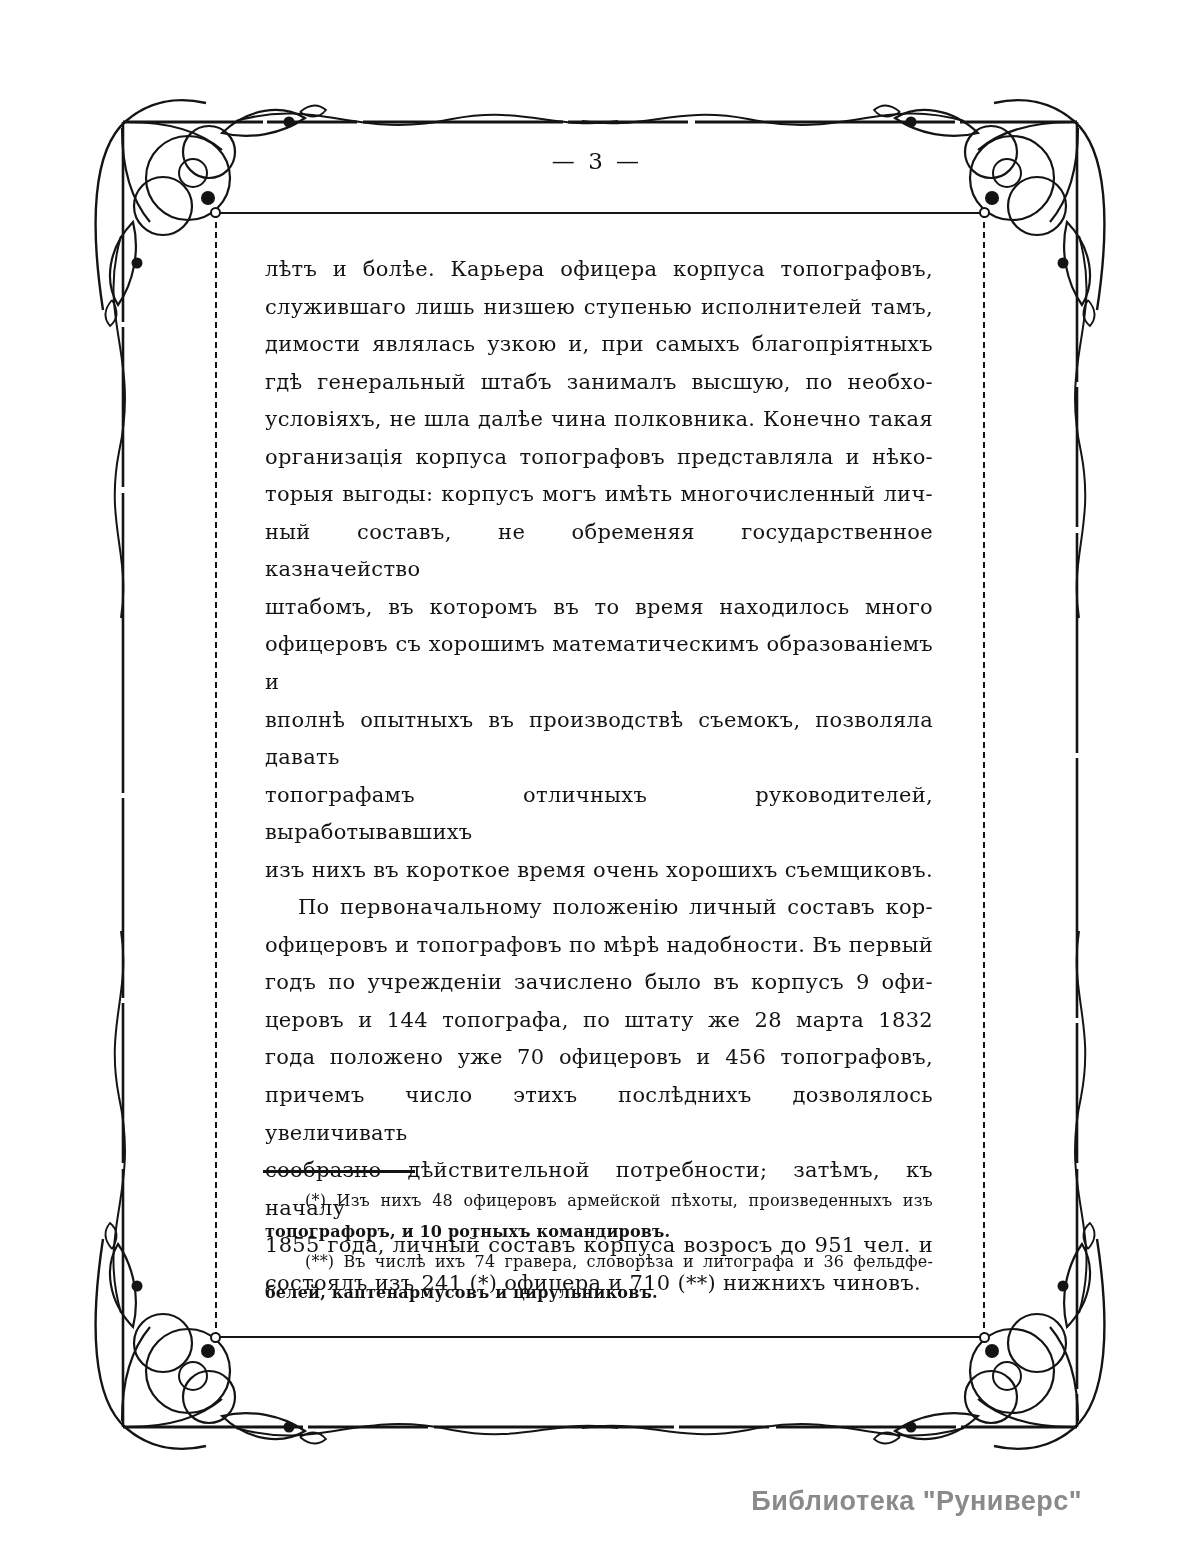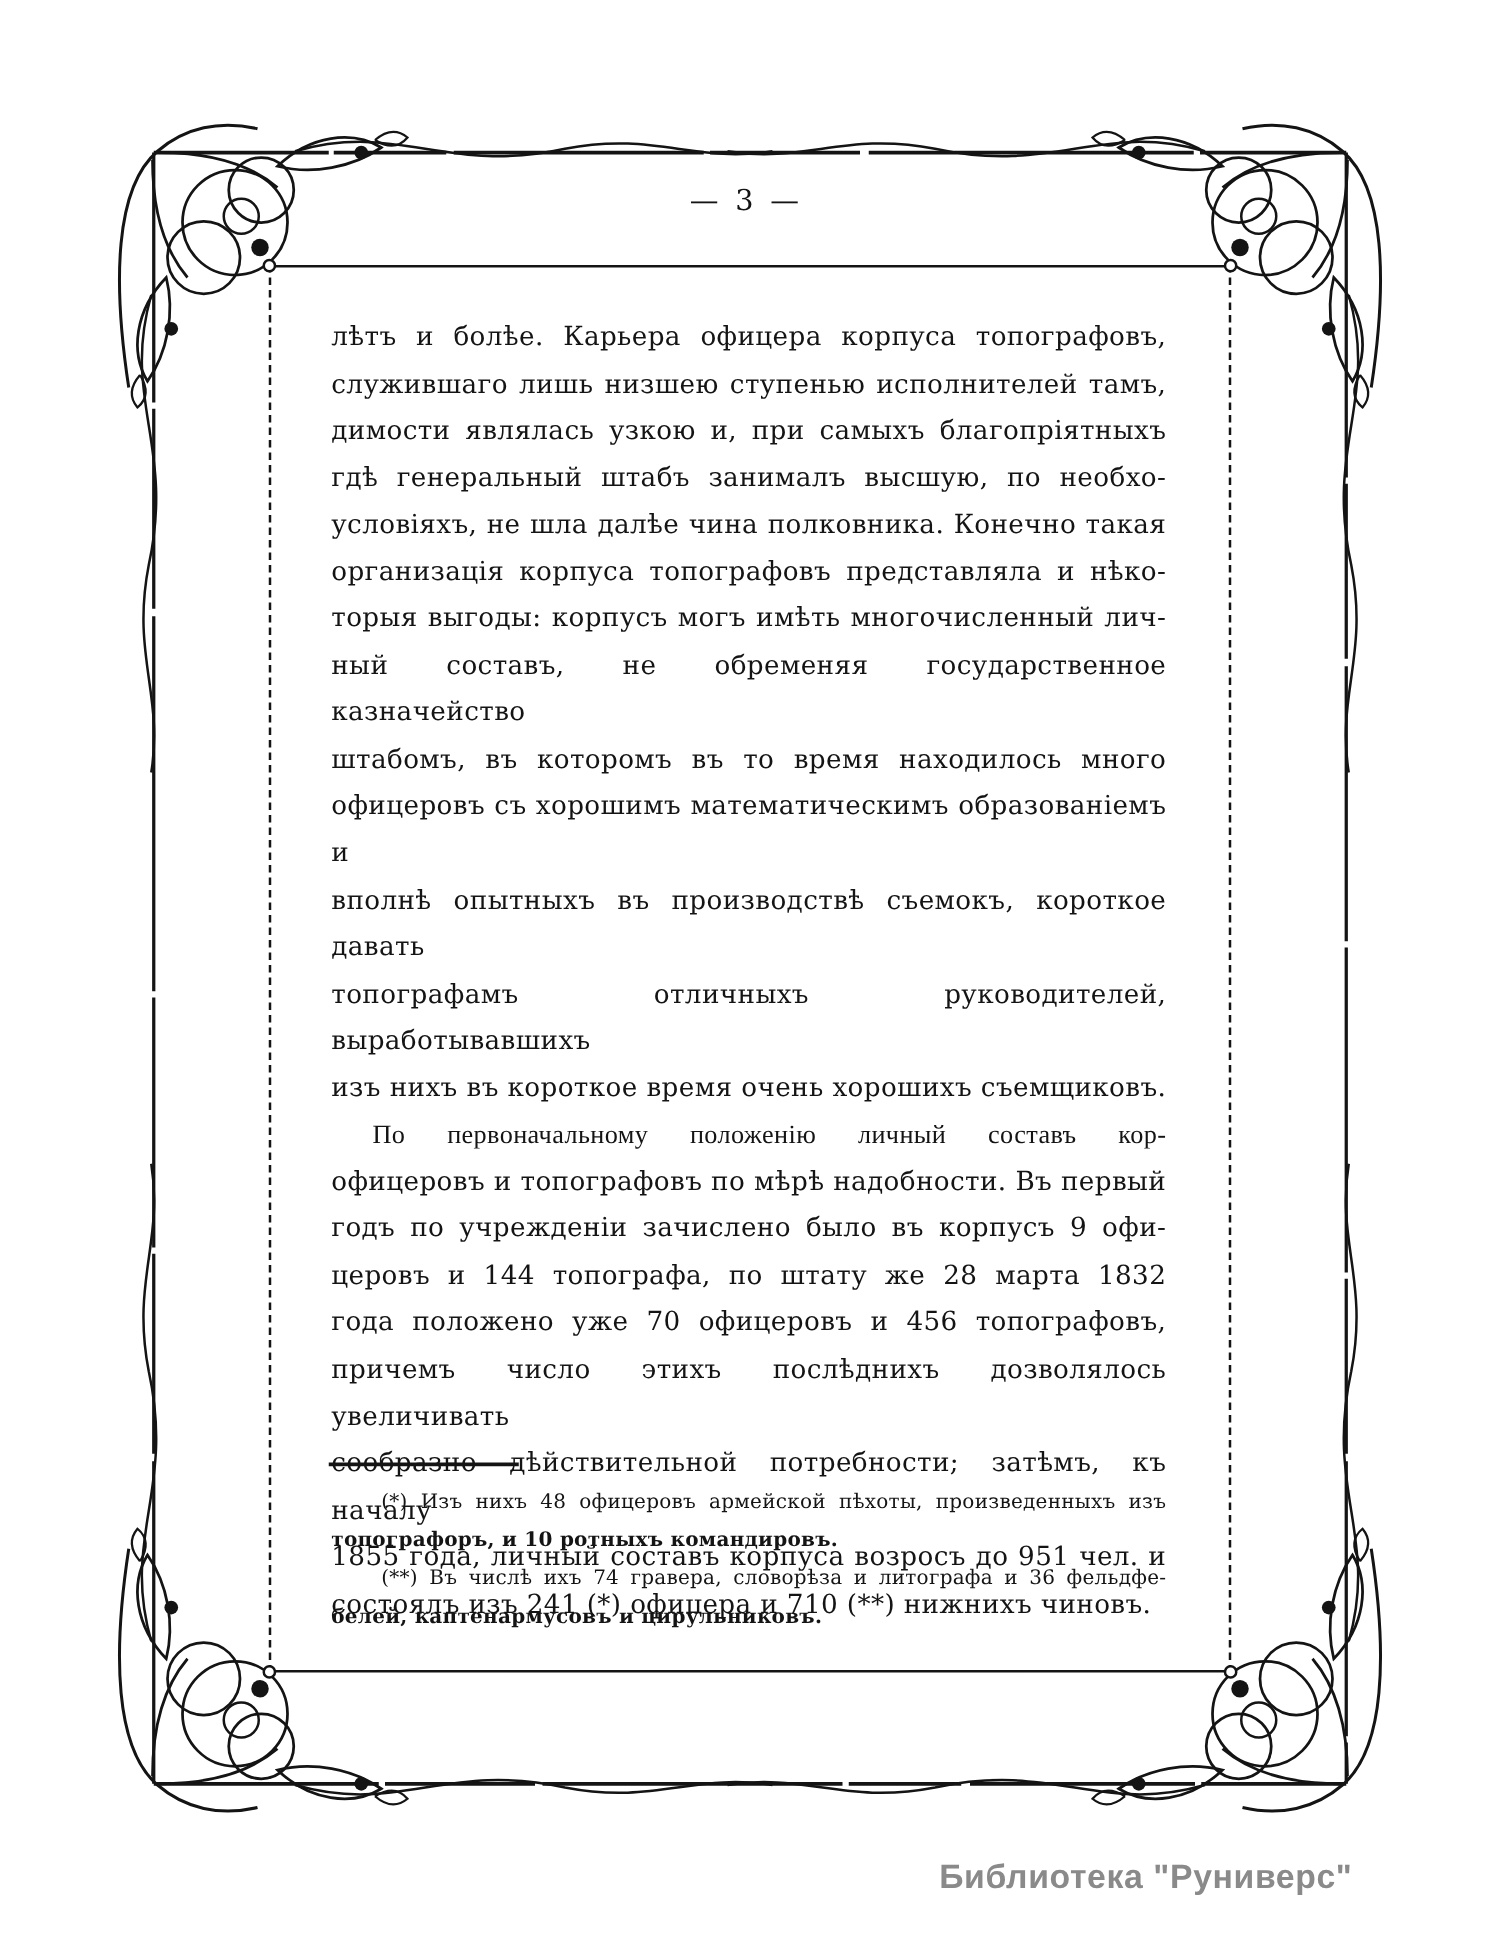--- a/index.html
+++ b/index.html
@@ -30,21 +30,21 @@
   .frame-dot.tl { left:-7px;  top:-7px; }
   .frame-dot.tr { right:-7px; top:-7px; }
   .frame-dot.bl { left:-7px;  bottom:-7px; }
   .frame-dot.br { right:-7px; bottom:-7px; }
 
   .text-block {
     position:absolute; left:265px; top:251px; width:668px;
     font-size:21px; line-height:37.55px; letter-spacing:0.3px;
   }
   .tline { text-align:justify; text-align-last:justify; }
-  .tline.indent { text-indent:33px;font-family:Liberation Serif, serif; }
+  .tline.indent { text-indent:33px; }
   .tline.parend { text-align-last:left; }
 
   .footnote-sep {
     position:absolute; left:263px; top:1170px; width:152px; height:0;
     border-top:3px solid var(--ink,#141414);
   }
   .footnotes {
     position:absolute; left:265px; top:1186px; width:668px;
     font-size:16px; line-height:30.5px; letter-spacing:0.2px;
   }
@@ -107,21 +107,21 @@
       <div class="tline">лѣтъ и болѣе. Карьера офицера корпуса топографовъ,</div>
       <div class="tline">служившаго лишь низшею ступенью исполнителей тамъ,</div>
       <div class="tline">димости являлась узкою и, при самыхъ благопріятныхъ</div>
       <div class="tline">гдѣ генеральный штабъ занималъ высшую, по необхо-</div>
       <div class="tline">условіяхъ, не шла далѣе чина полковника. Конечно такая</div>
       <div class="tline">организація корпуса топографовъ представляла и нѣко-</div>
       <div class="tline">торыя выгоды: корпусъ могъ имѣть многочисленный лич-</div>
       <div class="tline">ный составъ, не обременяя государственное казначейство</div>
       <div class="tline">штабомъ, въ которомъ въ то время находилось много</div>
       <div class="tline">офицеровъ съ хорошимъ математическимъ образованіемъ и</div>
-      <div class="tline">вполнѣ опытныхъ въ производствѣ съемокъ, короткое давать</div>
+      <div class="tline">вполнѣ опытныхъ въ производствѣ съемокъ, позволяла давать</div>
       <div class="tline">топографамъ отличныхъ руководителей, выработывавшихъ</div>
       <div class="tline">изъ нихъ въ короткое время очень хорошихъ съемщиковъ.</div>
       <div class="tline indent">По первоначальному положенію личный составъ кор-</div>
       <div class="tline">офицеровъ и топографовъ по мѣрѣ надобности. Въ первый</div>
       <div class="tline">годъ по учрежденіи зачислено было въ корпусъ 9 офи-</div>
       <div class="tline">церовъ и 144 топографа, по штату же 28 марта 1832</div>
       <div class="tline">года положено уже 70 офицеровъ и 456 топографовъ,</div>
       <div class="tline">причемъ число этихъ послѣднихъ дозволялось увеличивать</div>
       <div class="tline">сообразно дѣйствительной потребности; затѣмъ, къ началу</div>
       <div class="tline">1855 года, личный составъ корпуса возросъ до 951 чел. и</div>

